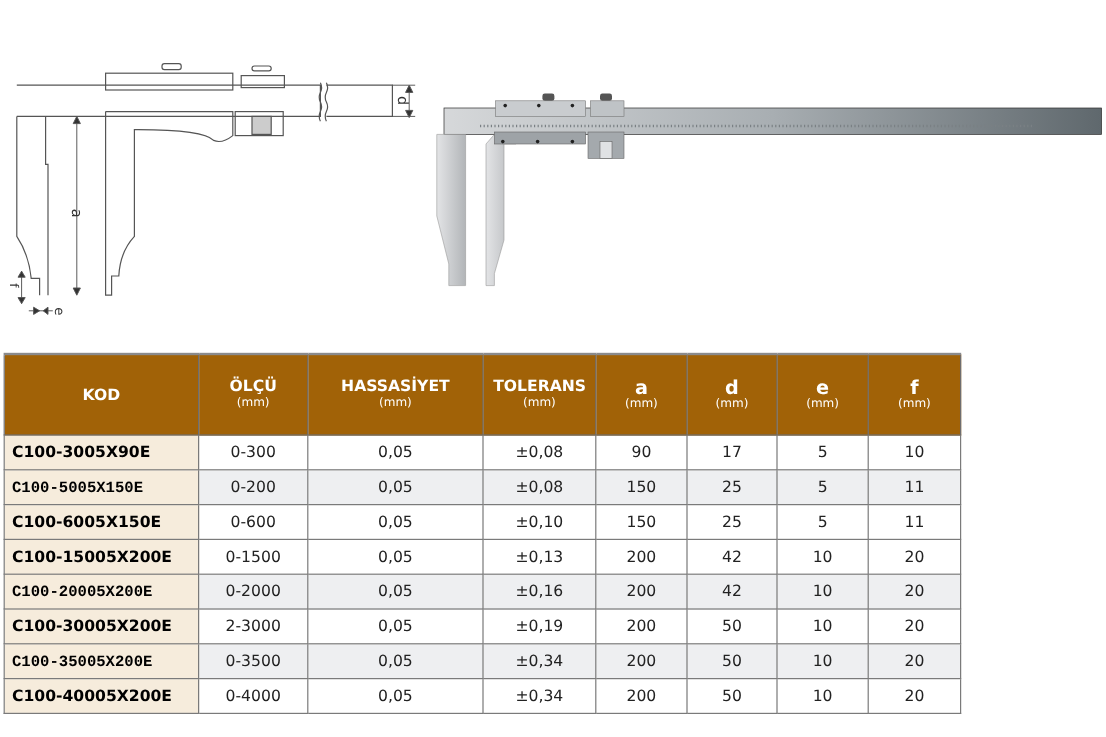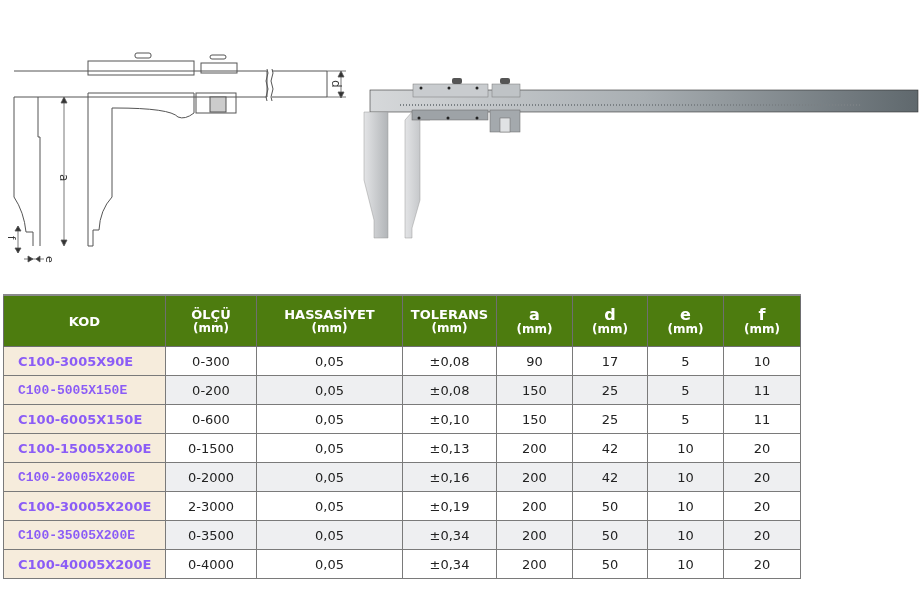--- a/index.html
+++ b/index.html
@@ -2,28 +2,28 @@
 <html><head>
 <meta charset="utf-8">
 <style>
   html, body { margin:0; padding:0; background:#ffffff; }
   body { width:922px; height:614px; position:relative; overflow:hidden;
          font-family:"DejaVu Sans", sans-serif; }
   .drawing { position:absolute; left:0; top:40px; width:360px; height:230px; }
   .photo { position:absolute; left:360px; top:60px; width:562px; height:190px; }
   table.spec { position:absolute; left:3px; top:294px; border-collapse:collapse;
                table-layout:fixed; width:797px; }
-  table.spec th { background:#4d7c0f; color:#ffffff; height:50px; padding:0;
+  table.spec th { background:#a16207; color:#ffffff; height:50px; padding:8px;
                   border:1.5px solid #6e6e70; border-top:2px solid #8a8a8c;
                   text-align:center; vertical-align:middle; font-weight:bold; font-size:13px; line-height:13px; }
-  table.spec th .unit { display:block; font-size:12px; line-height:12px; font-weight:bold; margin-top:1px; }
+  table.spec th .unit { display:block; font-size:10px; line-height:12px; font-weight:normal; margin-top:1px; }
   table.spec th.big { font-size:16px; line-height:15px; }
   table.spec td { height:28px; padding:0; border:1.5px solid #7a7a7a; text-align:center;
                   vertical-align:middle; font-size:13px; color:#222; font-weight:500; }
-  table.spec td.kod { background:#f6ecdc; text-align:left; padding-left:14px; font-weight:bold; color:#8b5cf6; }
+  table.spec td.kod { background:#f6ecdc; text-align:left; padding-left:6px; font-weight:bold; color:#000000; }
   table.spec tr.alt td { background:#eeeff1; }
   table.spec tr.alt td.kod { background:#f6ecdc;font-family:Liberation Mono, monospace; }
 </style>
 </head>
 <body>
 
 <svg class="drawing" viewBox="0 0 360 230" xmlns="http://www.w3.org/2000/svg">
   <g fill="none" stroke="#555" stroke-width="1">
 
     <path d="M14 31 L267 31 L267 57 L14 57"></path>

